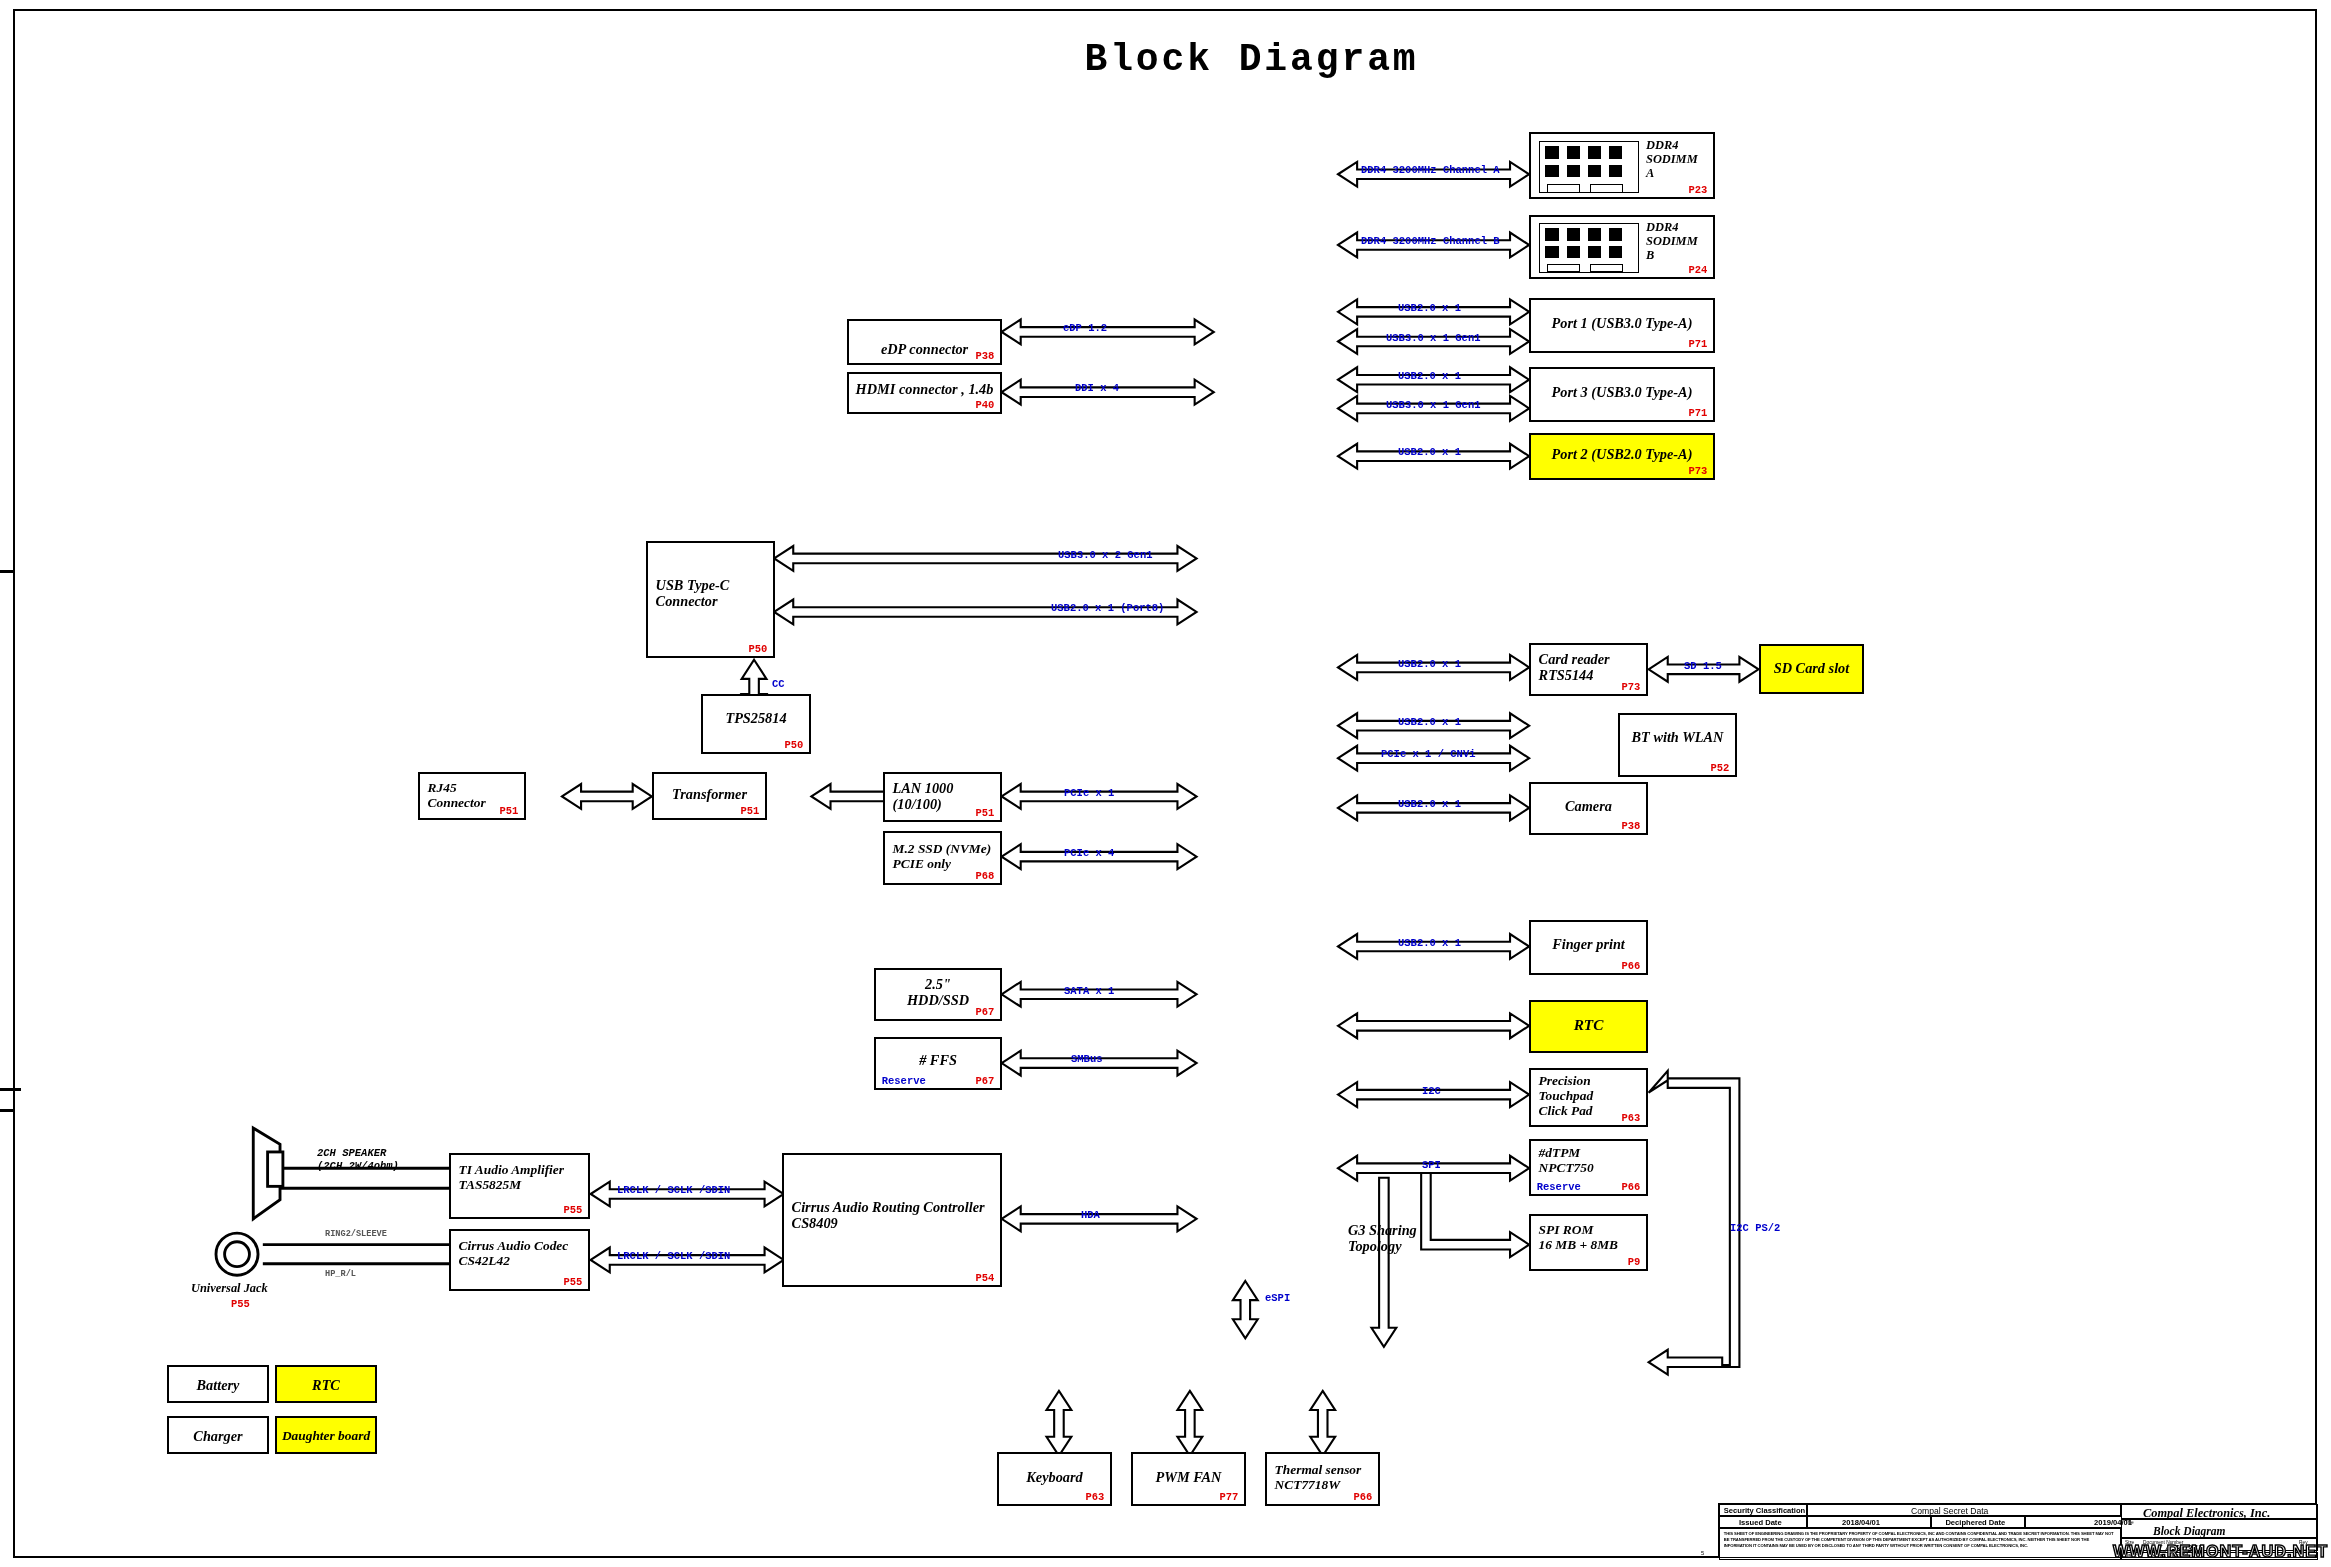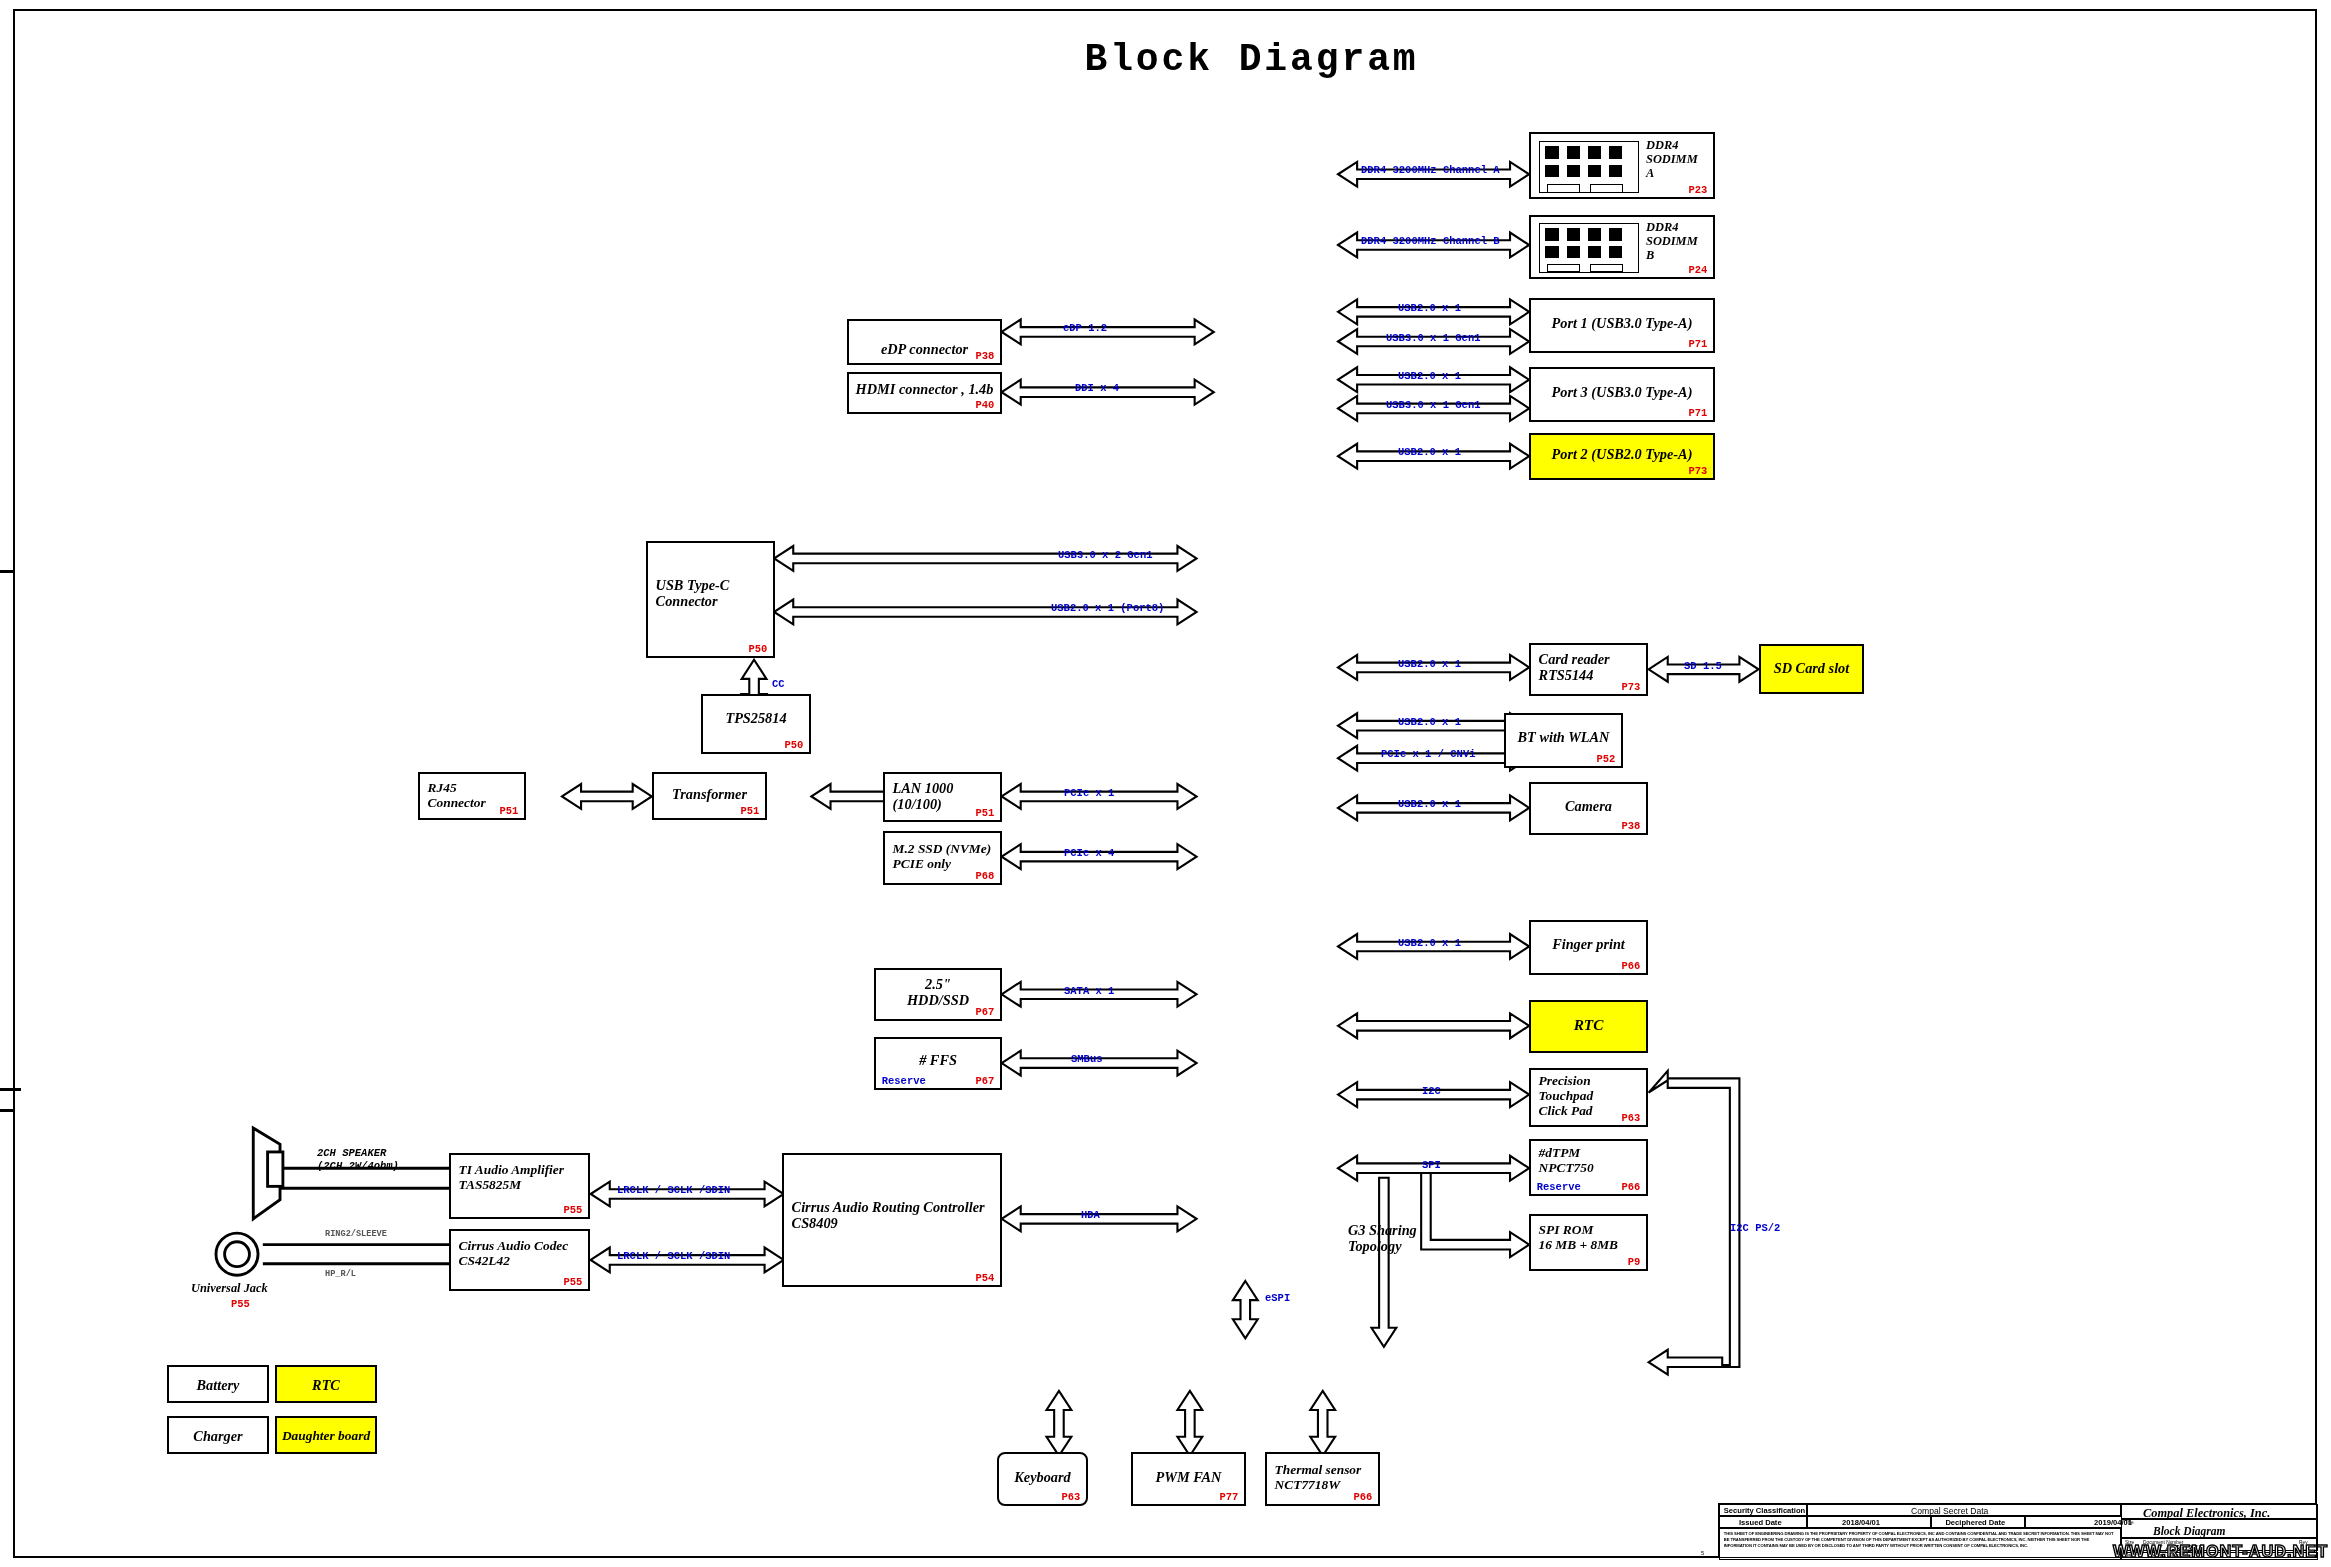--- a/index.html
+++ b/index.html
@@ -293,21 +293,21 @@
     <div class="lbl" style="top:5.7px;font-size:14.3px;">Card reader
 RTS5144</div>
     <div class="pno">P73</div>
   </div>
   <div style="position:absolute;left:1529px;top:643px;width:119px;height:53px;background:#ffff00;z-index:-1;"></div>
 
   <div class="blk ctr yel" style="left:1759px;top:644px;width:105px;height:50px;">
     <div class="lbl" style="top:14.3px;font-size:14.3px;">SD Card slot</div>
   </div>
 
-  <div class="blk ctr" style="left:1504px;top:713px;width:119px;height:55px;">
+  <div class="blk ctr" style="left:1618px;top:713px;width:119px;height:64px;">
     <div class="lbl" style="top:14.3px;font-size:14.3px;">BT with WLAN</div>
     <div class="pno">P52</div>
   </div>
 
   <div class="blk ctr" style="left:1529px;top:782px;width:119px;height:53px;">
     <div class="lbl" style="top:14.3px;font-size:14.3px;">Camera</div>
     <div class="pno">P38</div>
   </div>
 
   <div class="blk ctr" style="left:1529px;top:920px;width:119px;height:55px;">
@@ -333,21 +333,21 @@
     <div class="pno">P66</div>
   </div>
 
   <div class="blk" style="left:1529px;top:1214px;width:119px;height:57px;">
     <div class="lbl" style="top:5.7px;font-size:13.4px;">SPI ROM
 16 MB + 8MB</div>
     <div class="pno">P9</div>
   </div>
 
 
-  <div class="blk ctr" style="left:997px;top:1452px;width:91px;height:54px;border-radius:8px;">
+  <div class="blk ctr" style="left:997px;top:1452px;width:115px;height:54px;">
     <div class="lbl" style="top:15.3px;font-size:14.3px;">Keyboard</div>
     <div class="pno">P63</div>
   </div>
 
   <div class="blk ctr" style="left:1131px;top:1452px;width:115px;height:54px;">
     <div class="lbl" style="top:15.3px;font-size:14.3px;">PWM FAN</div>
     <div class="pno">P77</div>
   </div>
 
   <div class="blk" style="left:1265px;top:1452px;width:115px;height:54px;">

